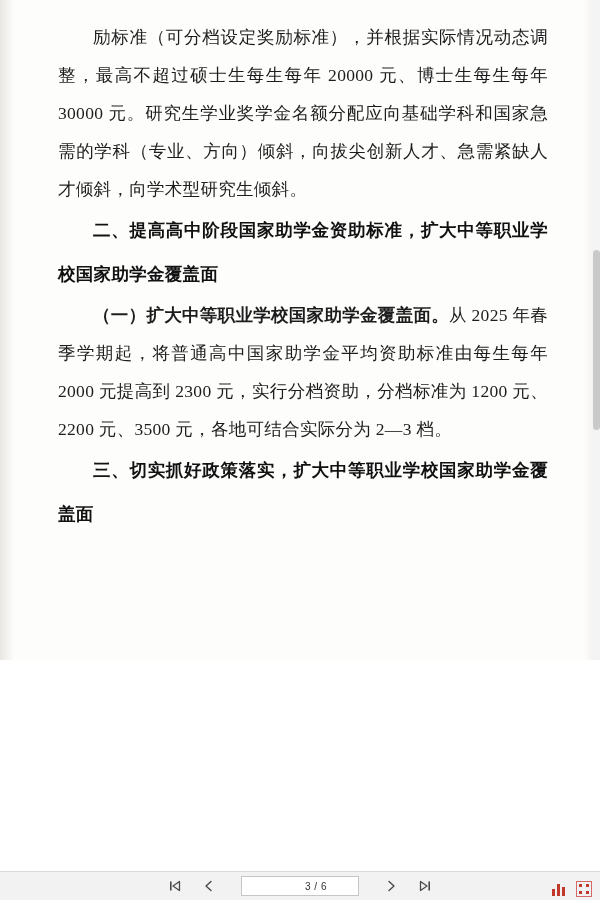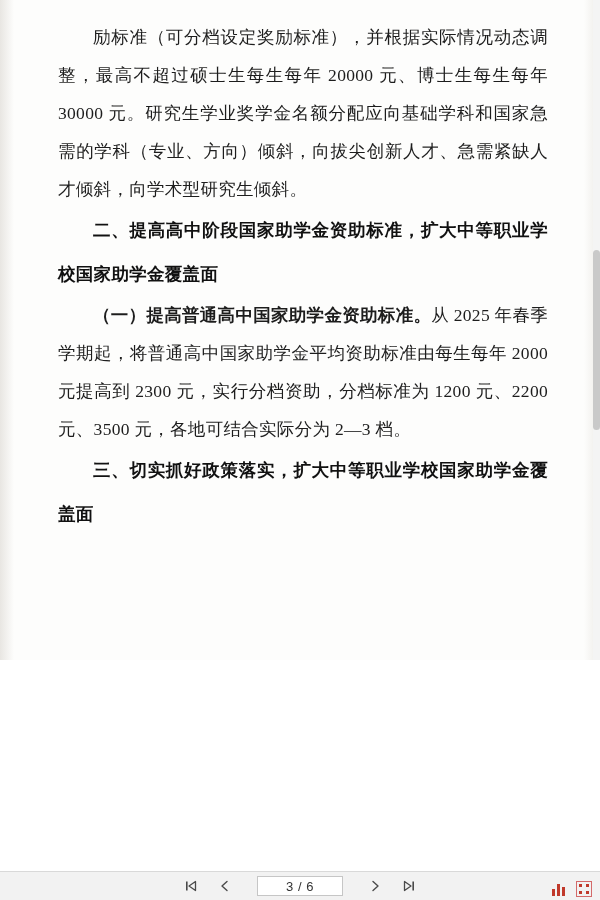--- a/index.html
+++ b/index.html
@@ -125,24 +125,25 @@
   }
   .tb-btn svg { display: block; }
   .page-indicator {
     min-width: 84px;
     height: 18px;
     border: 1px solid #c6c6c6;
     background: #ffffff;
     display: flex;
     align-items: center;
     justify-content: center;
-    font-size: 13px;
+    font-size: 10px;
     color: #333333;
     margin: 0 8px;
     letter-spacing: 0.5px;
+    padding-left: 32px;
   }
   #right-tools {
     position: absolute;
     right: 8px;
     bottom: 3px;
     display: flex;
     align-items: center;
     gap: 9px;
   }
   .mini-icon {
@@ -189,21 +190,21 @@
 <body>
 
 <div id="viewer">
 
   <div id="page">
 
     <p class="para indent">励标准（可分档设定奖励标准），并根据实际情况动态调整，最高不超过硕士生每生每年 20000 元、博士生每生每年 30000 元。研究生学业奖学金名额分配应向基础学科和国家急需的学科（专业、方向）倾斜，向拔尖创新人才、急需紧缺人才倾斜，向学术型研究生倾斜。</p>
 
     <p class="heading">二、提高高中阶段国家助学金资助标准，扩大中等职业学校国家助学金覆盖面</p>
 
-    <p class="para indent"><span class="lead">（一）提高普通高中国家助学金资助标准。</span><span>从 2025 年春季学期起，将普通高中国家助学金平均资助标准由每生每年 2000 元提高到 2300 元，实行分档资助，分档标准为 1200 元、2200 元、3500 元，各地可结合实际分为 2—3 档。</span></p>
+    <p class="para indent"><span class="lead">（一）扩大中等职业学校国家助学金覆盖面。</span><span>从 2025 年春季学期起，将普通高中国家助学金平均资助标准由每生每年 2000 元提高到 2300 元，实行分档资助，分档标准为 1200 元、2200 元、3500 元，各地可结合实际分为 2—3 档。</span></p>
 
 
     <p class="heading">三、切实抓好政策落实，扩大中等职业学校国家助学金覆盖面</p>
 
     <div class="curl">❧</div>
   </div>
 
   <div class="scrollbar-track">
     <div class="scrollbar-thumb"></div>
   </div>

